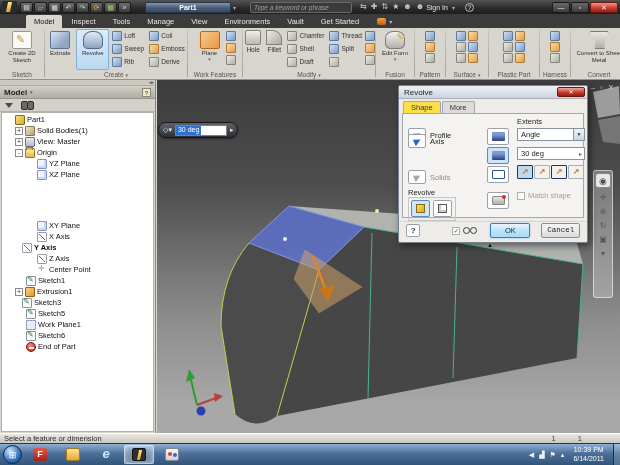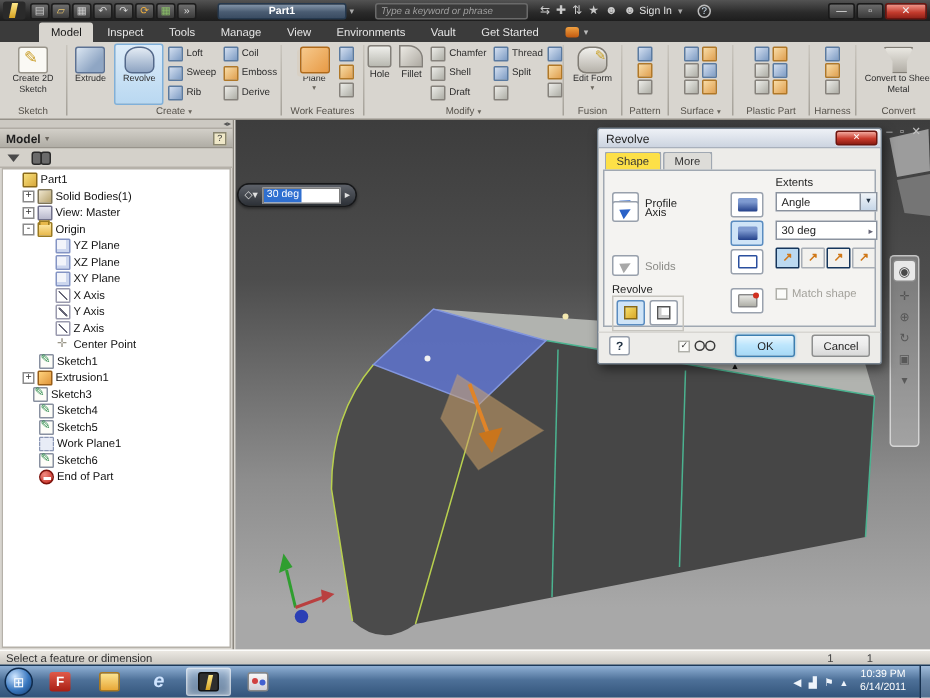--- a/index.html
+++ b/index.html
@@ -155,21 +155,21 @@
   .dirbtn.focus { border:1px solid #16365c; }
   .match-row { position:absolute; left:114px; top:77px; display:flex; align-items:center; gap:3px; color:#a2a09a; }
   .cb { width:8px; height:8px; border:1px solid #b0b0aa; background:#fbfbf9; font-size:6px; line-height:7px; text-align:center; color:#333; }
   .d-bottom { position:absolute; left:0; right:0; bottom:3px; height:18px; display:flex; align-items:center; padding:0 7px; border-top:1px solid #d8d6d2; }
   .helpbtn { width:16px; height:13px; background:#fff; border:1px solid #98a0ac; border-radius:2px; font-size:8px; font-weight:bold; text-align:center; line-height:11px; color:#234; }
   .preview-grp { display:flex; align-items:center; gap:3px; margin-left:32px; }
   .glasses { position:relative; width:13px; height:7px; }
   .glasses::before,.glasses::after { content:""; position:absolute; top:0; width:5px; height:5px; border:1px solid #3a3a3a; border-radius:50%; }
   .glasses::before{left:0;} .glasses::after{left:7px;}
   .okbtn { margin-left:14px; width:46px; height:15px; border:1px solid #3c7fb1; border-radius:2px; background:linear-gradient(#eaf6fd,#bee6fd 45%,#a7d9f5); font-size:7.5px; text-align:center; line-height:13px; box-shadow:0 0 2px #7ab8e0; }
-  .cancelbtn { margin-left:11px; width:44px; height:15px; border:1px solid #8e8f8f; border-radius:2px; background:linear-gradient(#f4f4f4,#ececec 45%,#d8d8d8); font-size:7.5px; text-align:center; line-height:13px; }
+  .cancelbtn { margin-left:11px; width:44px; height:15px; border:1px solid #8e8f8f; border-radius:2px; background:linear-gradient(#f4f4f4,#ececec 45%,#d8d8d8); font-size:7.5px; text-align:center; line-height:13px;font-family:Liberation Mono, monospace; }
 
   
   #statusbar { position:absolute; left:0; top:433px; width:620px; height:10px; background:linear-gradient(#ebe8e2,#cac7c0); border-top:1px solid #fdfdfb; display:flex; align-items:center; font-size:7.5px; color:#2e2e2e; padding:0 4px; }
   .sb-right { margin-left:auto; margin-right:24px; letter-spacing:10px; color:#444; }
 
   
   #taskbar { position:absolute; left:0; top:443px; width:620px; height:22px;
     background:linear-gradient(#8fb0d4,#4d7098 45%,#32547a); border-top:1px solid #1d3a5a; display:flex; align-items:center; gap:3px; padding-left:3px; }
   .orb { width:19px; height:19px; border-radius:50%; background:radial-gradient(circle at 35% 30%,#cfe6ff,#3a78c0 55%,#123a6e); border:1px solid #0e2a4c; color:#fff; font-size:9px; line-height:18px; text-align:center; flex:none; }
   .tbicon { width:30px; height:19px; border-radius:2px; display:flex; align-items:center; justify-content:center; flex:none; }
@@ -495,31 +495,31 @@
         <div class="titem" style="padding-left: 24px;">
           <span class="texp-sp"></span>
           <span class="ti ti-plane"></span>
           <span>YZ Plane</span>
         </div>
         <div class="titem" style="padding-left: 24px;">
           <span class="texp-sp"></span>
           <span class="ti ti-plane"></span>
           <span>XZ Plane</span>
         </div>
-        <div class="titem" style="padding-left: 24px;">
+        <div class="titem" style="padding-left: 24px; margin-top: 40px;">
           <span class="texp-sp"></span>
           <span class="ti ti-plane"></span>
           <span>XY Plane</span>
         </div>
         <div class="titem" style="padding-left: 24px;">
           <span class="texp-sp"></span>
           <span class="ti ti-axis"></span>
           <span>X Axis</span>
         </div>
-        <div class="titem" style="padding-left: 24px;">
+        <div class="titem" style="padding-left: 9px; font-weight: bold;">
           <span class="texp-sp"></span>
           <span class="ti ti-axis"></span>
           <span>Y Axis</span>
         </div>
         <div class="titem" style="padding-left: 24px;">
           <span class="texp-sp"></span>
           <span class="ti ti-axis"></span>
           <span>Z Axis</span>
         </div>
         <div class="titem" style="padding-left: 24px;">
@@ -534,25 +534,20 @@
         </div>
         <div class="titem" style="padding-left: 13px;">
           <span class="texp">+</span>
           <span class="ti ti-extrusion"></span>
           <span>Extrusion1</span>
         </div>
         <div class="titem" style="padding-left: 9px;">
           <span class="texp-sp"></span>
           <span class="ti ti-sketch"></span>
           <span>Sketch3</span>
-        </div>
-        <div class="titem" style="padding-left: 13px;">
-          <span class="texp-sp"></span>
-          <span class="ti ti-sketch"></span>
-          <span>Sketch4</span>
         </div>
         <div class="titem" style="padding-left: 13px;">
           <span class="texp-sp"></span>
           <span class="ti ti-sketch"></span>
           <span>Sketch5</span>
         </div>
         <div class="titem" style="padding-left: 13px;">
           <span class="texp-sp"></span>
           <span class="ti ti-workplane"></span>
           <span>Work Plane1</span>

